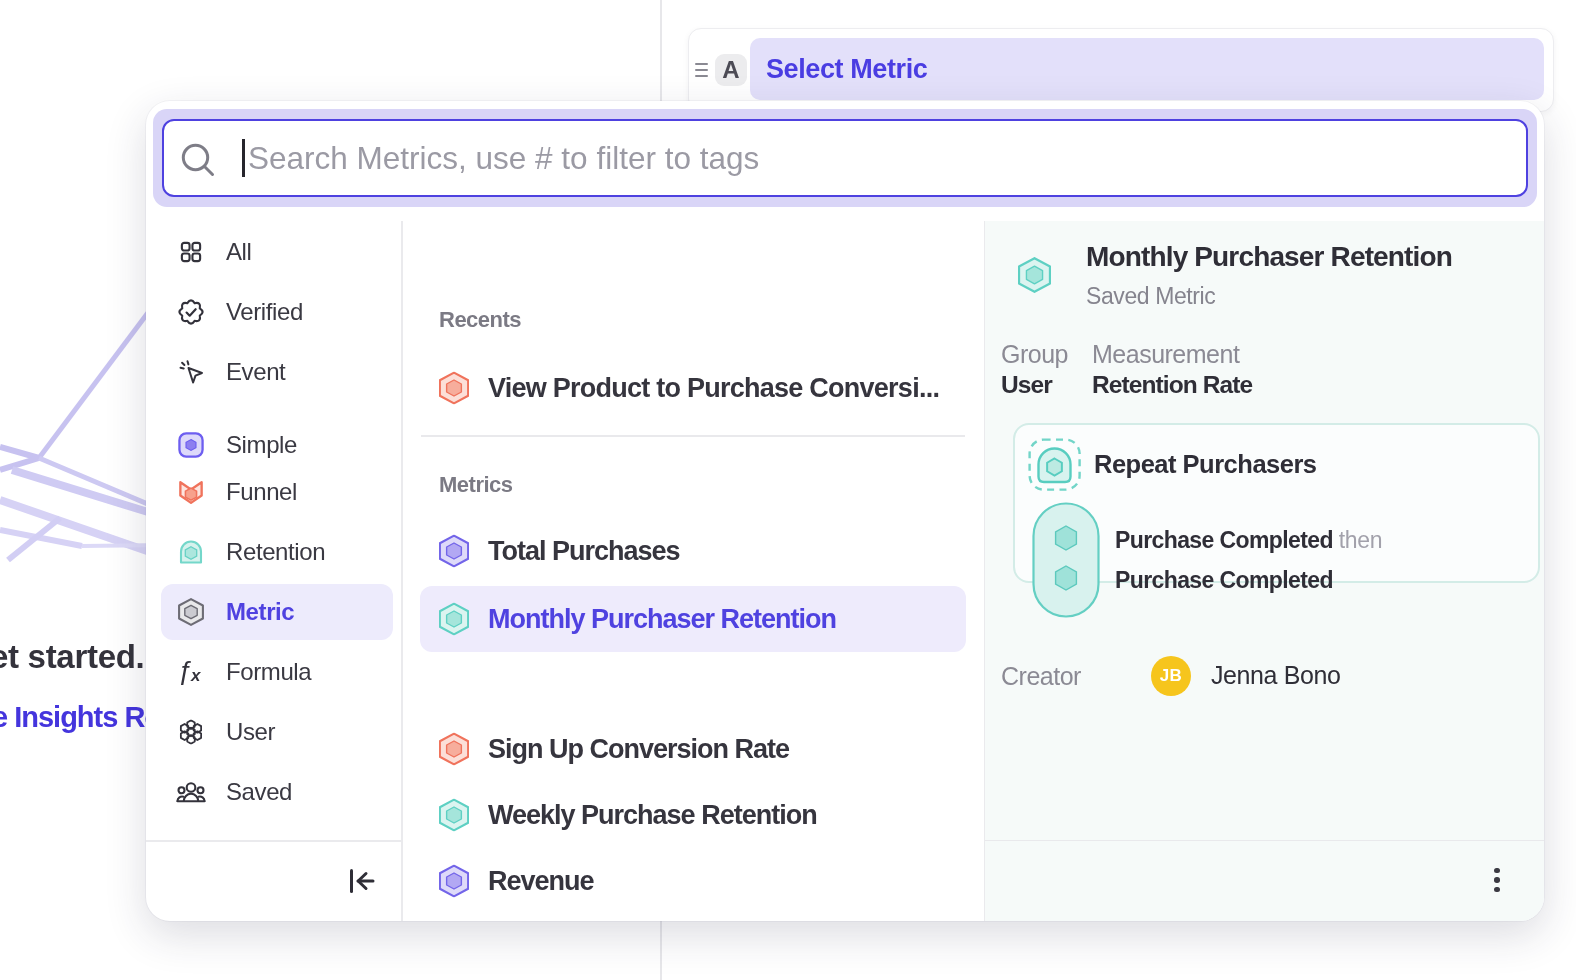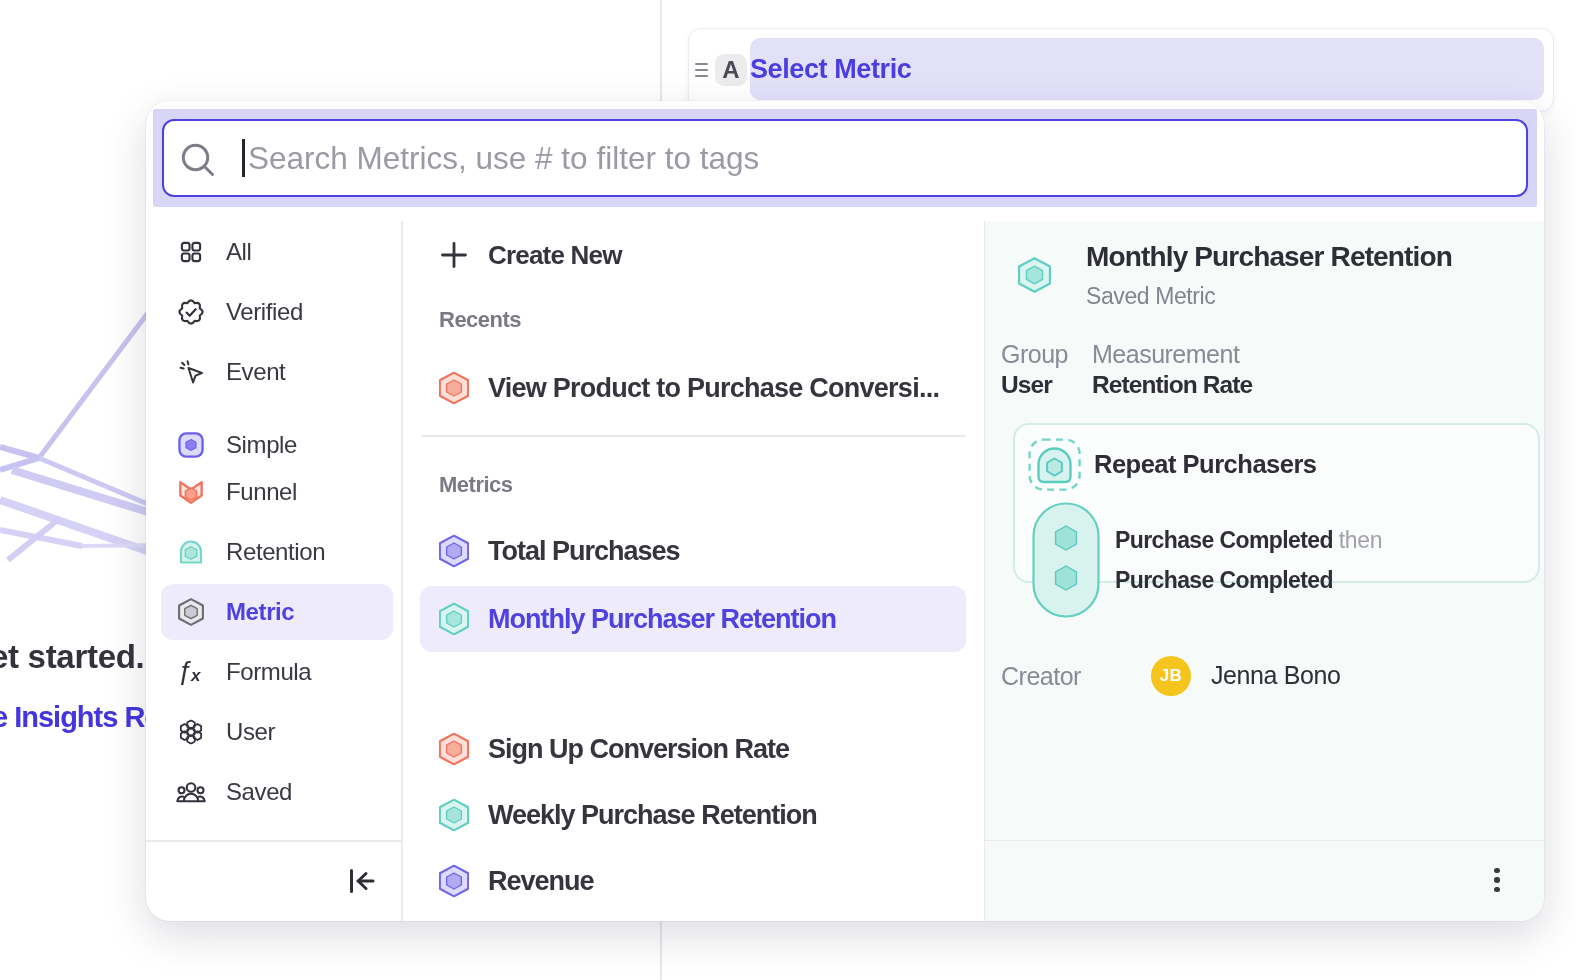--- a/index.html
+++ b/index.html
@@ -9,27 +9,27 @@
   .vline { position:absolute; left:660px; top:0; width:2px; height:980px; background:#e7e7ea; }
   .topcard { position:absolute; left:688px; top:28px; width:866px; height:84px;
     background:#fff; border:1.5px solid #ededf0; border-radius:13px;
     box-shadow:0 2px 6px rgba(40,40,60,.05); }
   .burger { position:absolute; left:6px; top:34px; width:13px; height:14px; }
   .burger div { height:1.8px; background:#8a8992; border-radius:1px; margin-bottom:4.1px; }
   .achip { position:absolute; left:26px; top:25px; width:32px; height:32px; background:#ececee;
     border-radius:9px; color:#4c4b55; font-weight:700; font-size:24px; line-height:32px; text-align:center; }
   .selpill { position:absolute; left:61px; top:9px; right:9px; height:62px; background:#e3e0fa;
     border-radius:10px; color:#4a3de2; font-weight:600; font-size:27px; line-height:62px;
-    padding-left:0; letter-spacing:-0.4px; }
+    padding-left:16px; letter-spacing:-0.4px; }
   .bigtext { position:absolute; left:-10px; top:638px; color:#34333c; font-weight:700; font-size:33px; letter-spacing:-0.3px;}
   .linktext { position:absolute; left:-8px; top:701px; color:#4435dd; font-weight:600; font-size:29px; letter-spacing:-1px;}
   .modal { position:absolute; left:146px; top:101px; width:1398px; height:820px;
     background:#ffffff; border-radius:24px;
     box-shadow:0 0 0 1px rgba(80,80,110,.05), 0 14px 42px rgba(40,40,70,.16); }
-  .halo { position:absolute; left:7px; top:8px; right:7px; height:98px; background:#d9d5f7; border-radius:2px; }
+  .halo { position:absolute; left:7px; top:8px; right:7px; height:98px; background:#d9d5f7; border-radius:14px; }
   .searchbox { position:absolute; left:9px; top:10px; right:9px; bottom:10px; background:#fff;
     border:2.5px solid #4e41e0; border-radius:12px; }
   .ph { position:absolute; left:84px; top:50%; transform:translateY(-50%); color:#9b9aa4;
     font-size:31.5px; white-space:nowrap; }
   .caret { position:absolute; left:78px; top:18px; width:2.5px; height:38px; background:#26252c; }
   .colline { position:absolute; top:120px; bottom:0; width:1.5px; background:#eaeaed; }
   .side-item { position:absolute; left:15px; width:240px; height:56px; }
   .side-item .ic { position:absolute; left:30px; top:50%; transform:translate(-50%,-50%); line-height:0; }
   .side-item .lb { position:absolute; left:65px; top:50%; transform:translateY(-50%);
     font-size:24px; font-weight:500; color:#3a3942; letter-spacing:-0.4px; }
@@ -193,29 +193,20 @@
         </svg>
       </span>
       <span class="lb">Saved</span>
     </div>
   <div class="sidefootline"></div>
   <svg class="abs" style="left:201px;top:766px;" width="28" height="28" viewBox="0 0 28 28" fill="none" stroke="#2f2e37" stroke-width="3" stroke-linecap="round" stroke-linejoin="round">
     <line x1="4.5" y1="3.5" x2="4.5" y2="24.5"></line>
     <line x1="11" y1="14" x2="26" y2="14"></line>
     <path d="M19 6.5 L11.2 14 L19 21.5"></path>
   </svg>
-  <div class="mid-item" style="top:123px;">
-      <span class="ic">
-        <svg width="28" height="28" viewBox="0 0 28 28" stroke="#34333c" stroke-width="2.8" stroke-linecap="round">
-          <line x1="14" y1="2.5" x2="14" y2="25.5"></line>
-          <line x1="2.5" y1="14" x2="25.5" y2="14"></line>
-        </svg>
-      </span>
-      <span class="lb" style="font-size:26px;letter-spacing:-0.8px;">Create New</span>
-    </div>
   <div class="midhead" style="top:206px;">Recents</div>
   <div class="mid-item" style="top:256px;">
       <span class="ic">
         <svg width="30" height="33" viewBox="0 0 30 33">
           <polygon points="15.0,1.1 29.17,8.8 29.17,24.2 15.0,31.9 0.83,24.2 0.83,8.8" fill="#fcdfd8" stroke="#f0735c" stroke-width="2.2" stroke-linejoin="round"></polygon>
           <polygon points="15.0,8.49 22.37,12.5 22.37,20.5 15.0,24.51 7.63,20.5 7.63,12.5" fill="#f7ad9c" stroke="#f0735c" stroke-width="1.4" stroke-linejoin="round"></polygon>
         </svg>
       </span>
       <span class="lb" style="letter-spacing:-0.75px;">View Product to Purchase Conversi...</span>
     </div>

